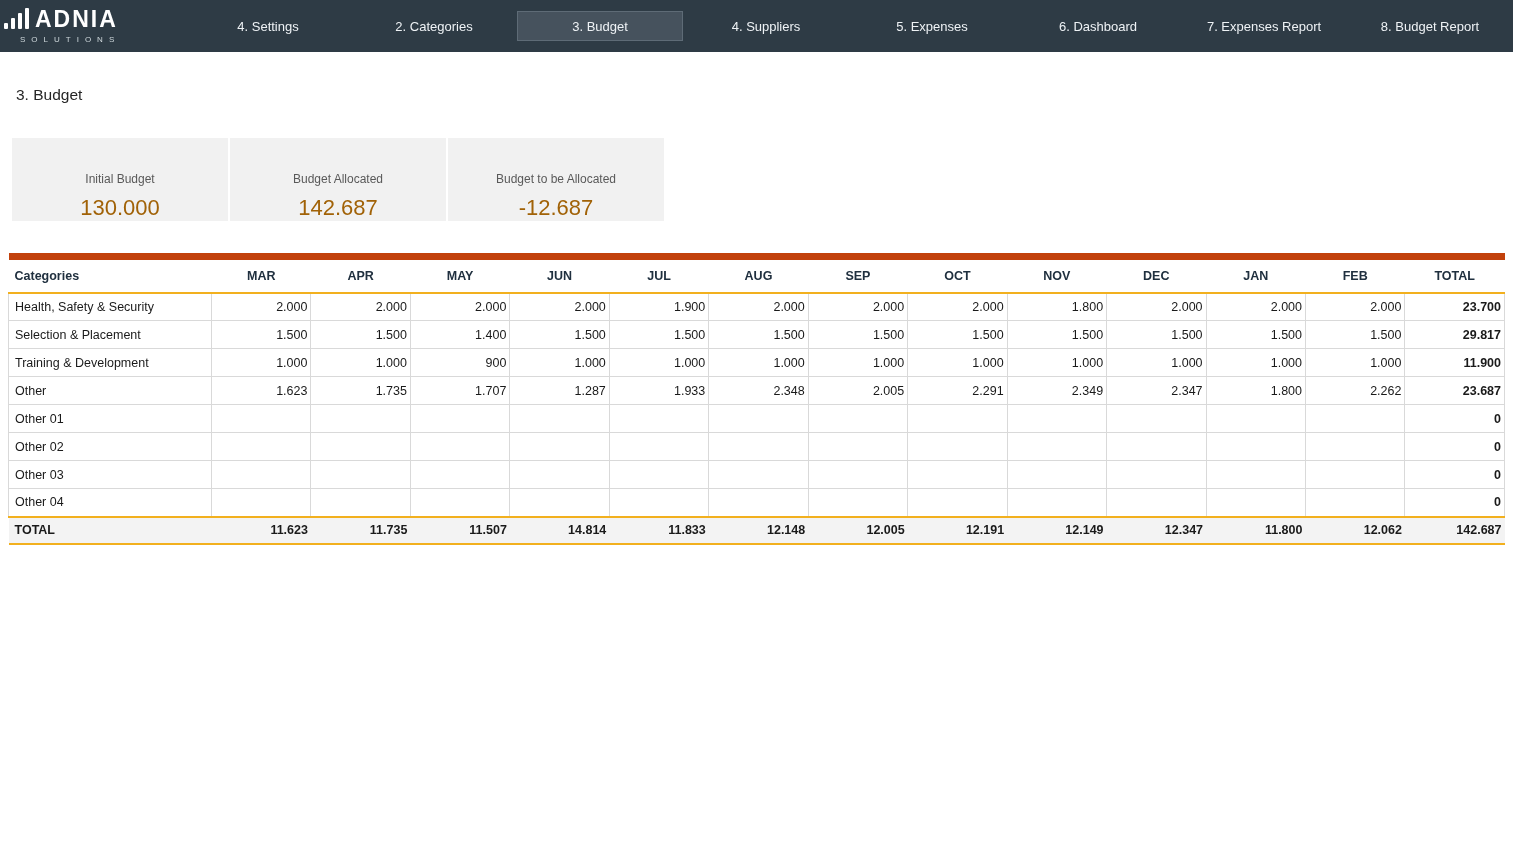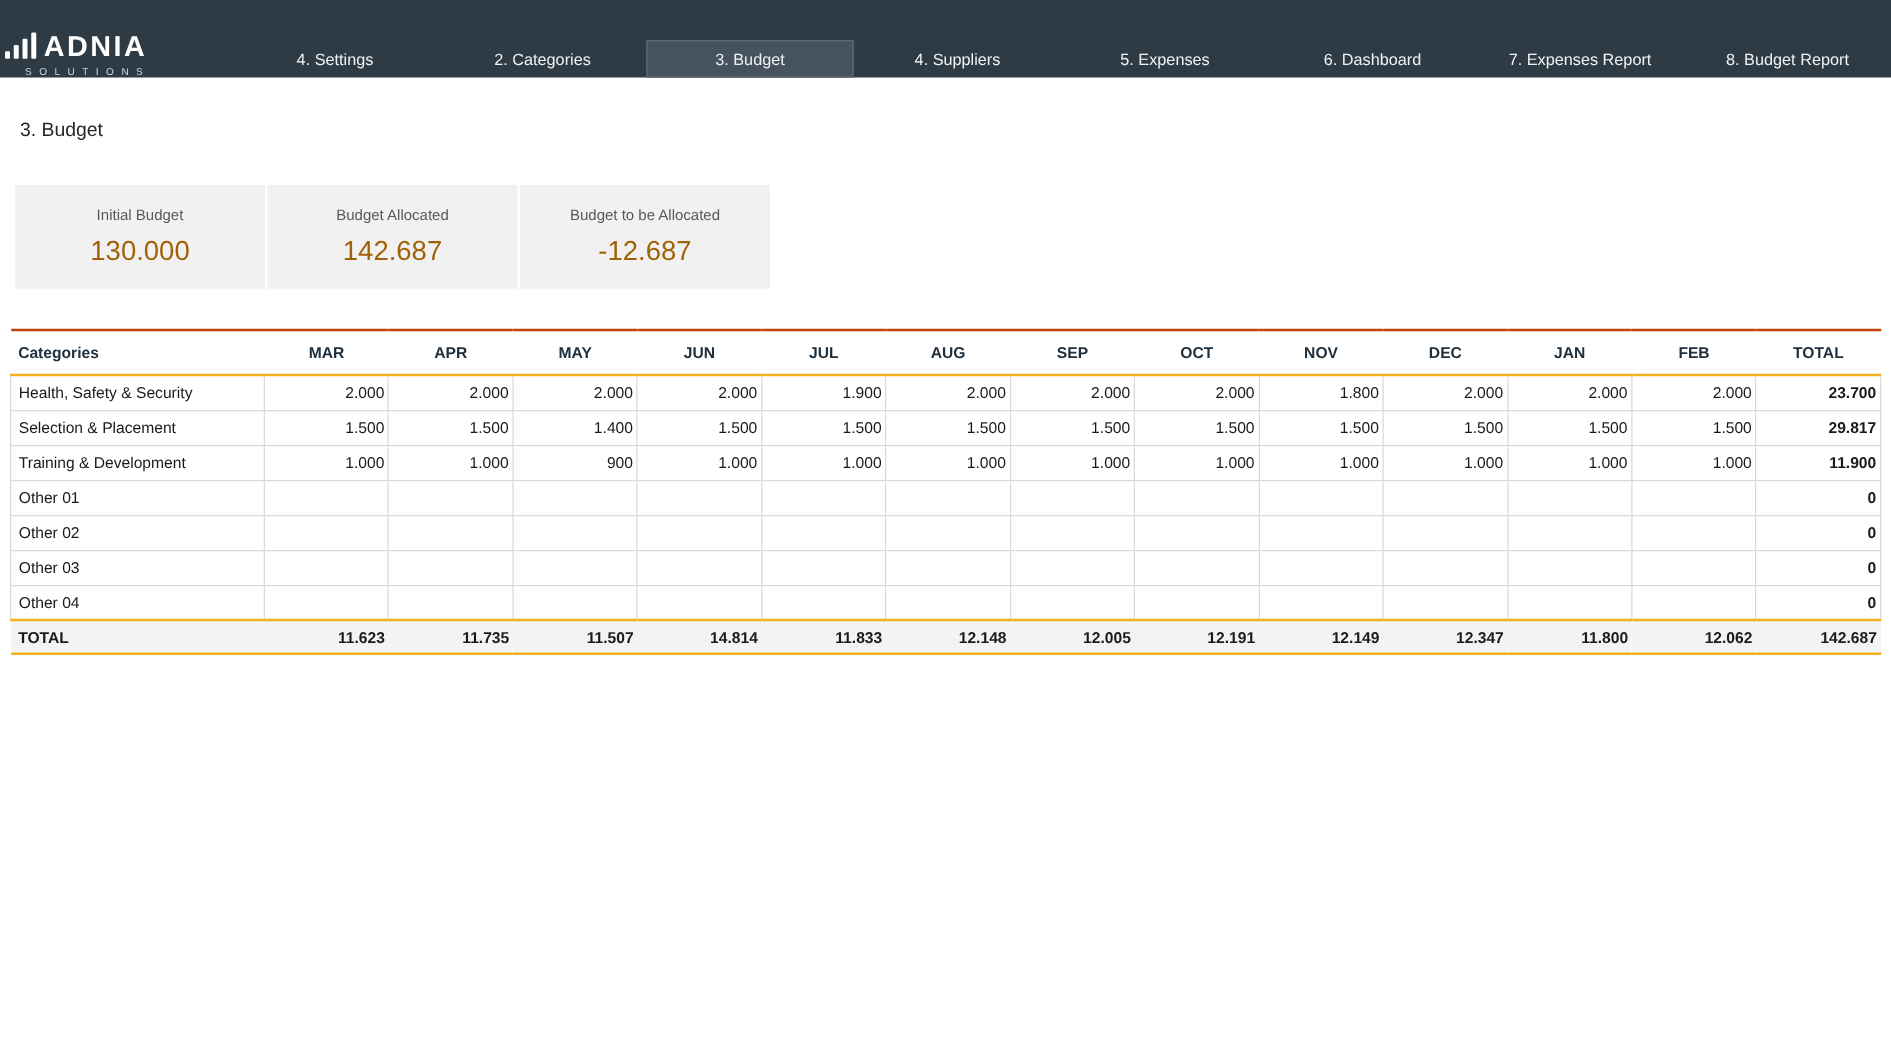--- a/index.html
+++ b/index.html
@@ -6,24 +6,24 @@
   html, body { width: 1513px; height: 841px; }
   body {
     background: #ffffff;
     font-family: "Liberation Sans", sans-serif;
     position: relative;
     overflow: hidden;
   }
 
   
   .nav {
-    height: 62px;
+    height: 52px;
     background: #2e3b45;
     display: flex;
-    align-items: flex-end;
+    align-items: center;
     color: #fff;
   }
   .logo {
     width: 185px;
     padding-left: 4px;
     display: flex;
     flex-direction: column;
     justify-content: center;
   }
   .logo-top { display: flex; align-items: flex-end; gap: 6px; }
@@ -56,43 +56,43 @@
   
   .page-title {
     margin: 34px 0 0 16px;
     font-size: 15.5px;
     color: #262626;
   }
 
   
   .kpi-row { display: flex; gap: 2px; margin: 34px 0 0 12px; }
   .kpi-card {
-    width: 200px;
+    width: 216px;
     height: 83px;
     background: #f1f1f1;
     display: flex;
     flex-direction: column;
     align-items: center;
-    justify-content: center;
+    justify-content: flex-end;
     gap: 9px;
   }
   .kpi-label { font-size: 12px; color: #595959; }
   .kpi-value { font-size: 22px; color: #a16207; }
 
   
   .budget-table {
     width: 1497px;
     margin: 32px 8px 0 8px;
     border-collapse: collapse;
     table-layout: fixed;
     font-size: 12.5px;
     color: #1a1a1a;
   }
   .budget-table thead th {
-    border-top: 2px solid #c2410c;
+    border-top: 7px solid #c2410c;
     border-bottom: 2px solid #f2b01e;
     height: 36px;
     font-weight: bold;
     color: #20303f;
     text-align: center;
     padding: 0 3px;
   }
   .budget-table thead th.cat-col { text-align: left; padding-left: 6px; }
   .budget-table tbody td {
     height: 28px;
@@ -241,20 +241,36 @@
         <td class="num-cell">1.000</td>
         <td class="num-cell">1.000</td>
         <td class="num-cell">1.000</td>
         <td class="num-cell">1.000</td>
         <td class="num-cell">1.000</td>
         <td class="num-cell">1.000</td>
         <td class="num-cell">1.000</td>
         <td class="num-cell total-col">11.900</td>
       </tr>
       <tr>
+        <td class="cat-cell">Other</td>
+        <td class="num-cell">1.623</td>
+        <td class="num-cell">1.735</td>
+        <td class="num-cell">1.707</td>
+        <td class="num-cell">1.287</td>
+        <td class="num-cell">1.933</td>
+        <td class="num-cell">2.348</td>
+        <td class="num-cell">2.005</td>
+        <td class="num-cell">2.291</td>
+        <td class="num-cell">2.349</td>
+        <td class="num-cell">2.347</td>
+        <td class="num-cell">1.800</td>
+        <td class="num-cell">2.262</td>
+        <td class="num-cell total-col">23.687</td>
+      </tr>
+      <tr>
         <td class="cat-cell">Other 01</td>
         <td class="num-cell"></td>
         <td class="num-cell"></td>
         <td class="num-cell"></td>
         <td class="num-cell"></td>
         <td class="num-cell"></td>
         <td class="num-cell"></td>
         <td class="num-cell"></td>
         <td class="num-cell"></td>
         <td class="num-cell"></td>

